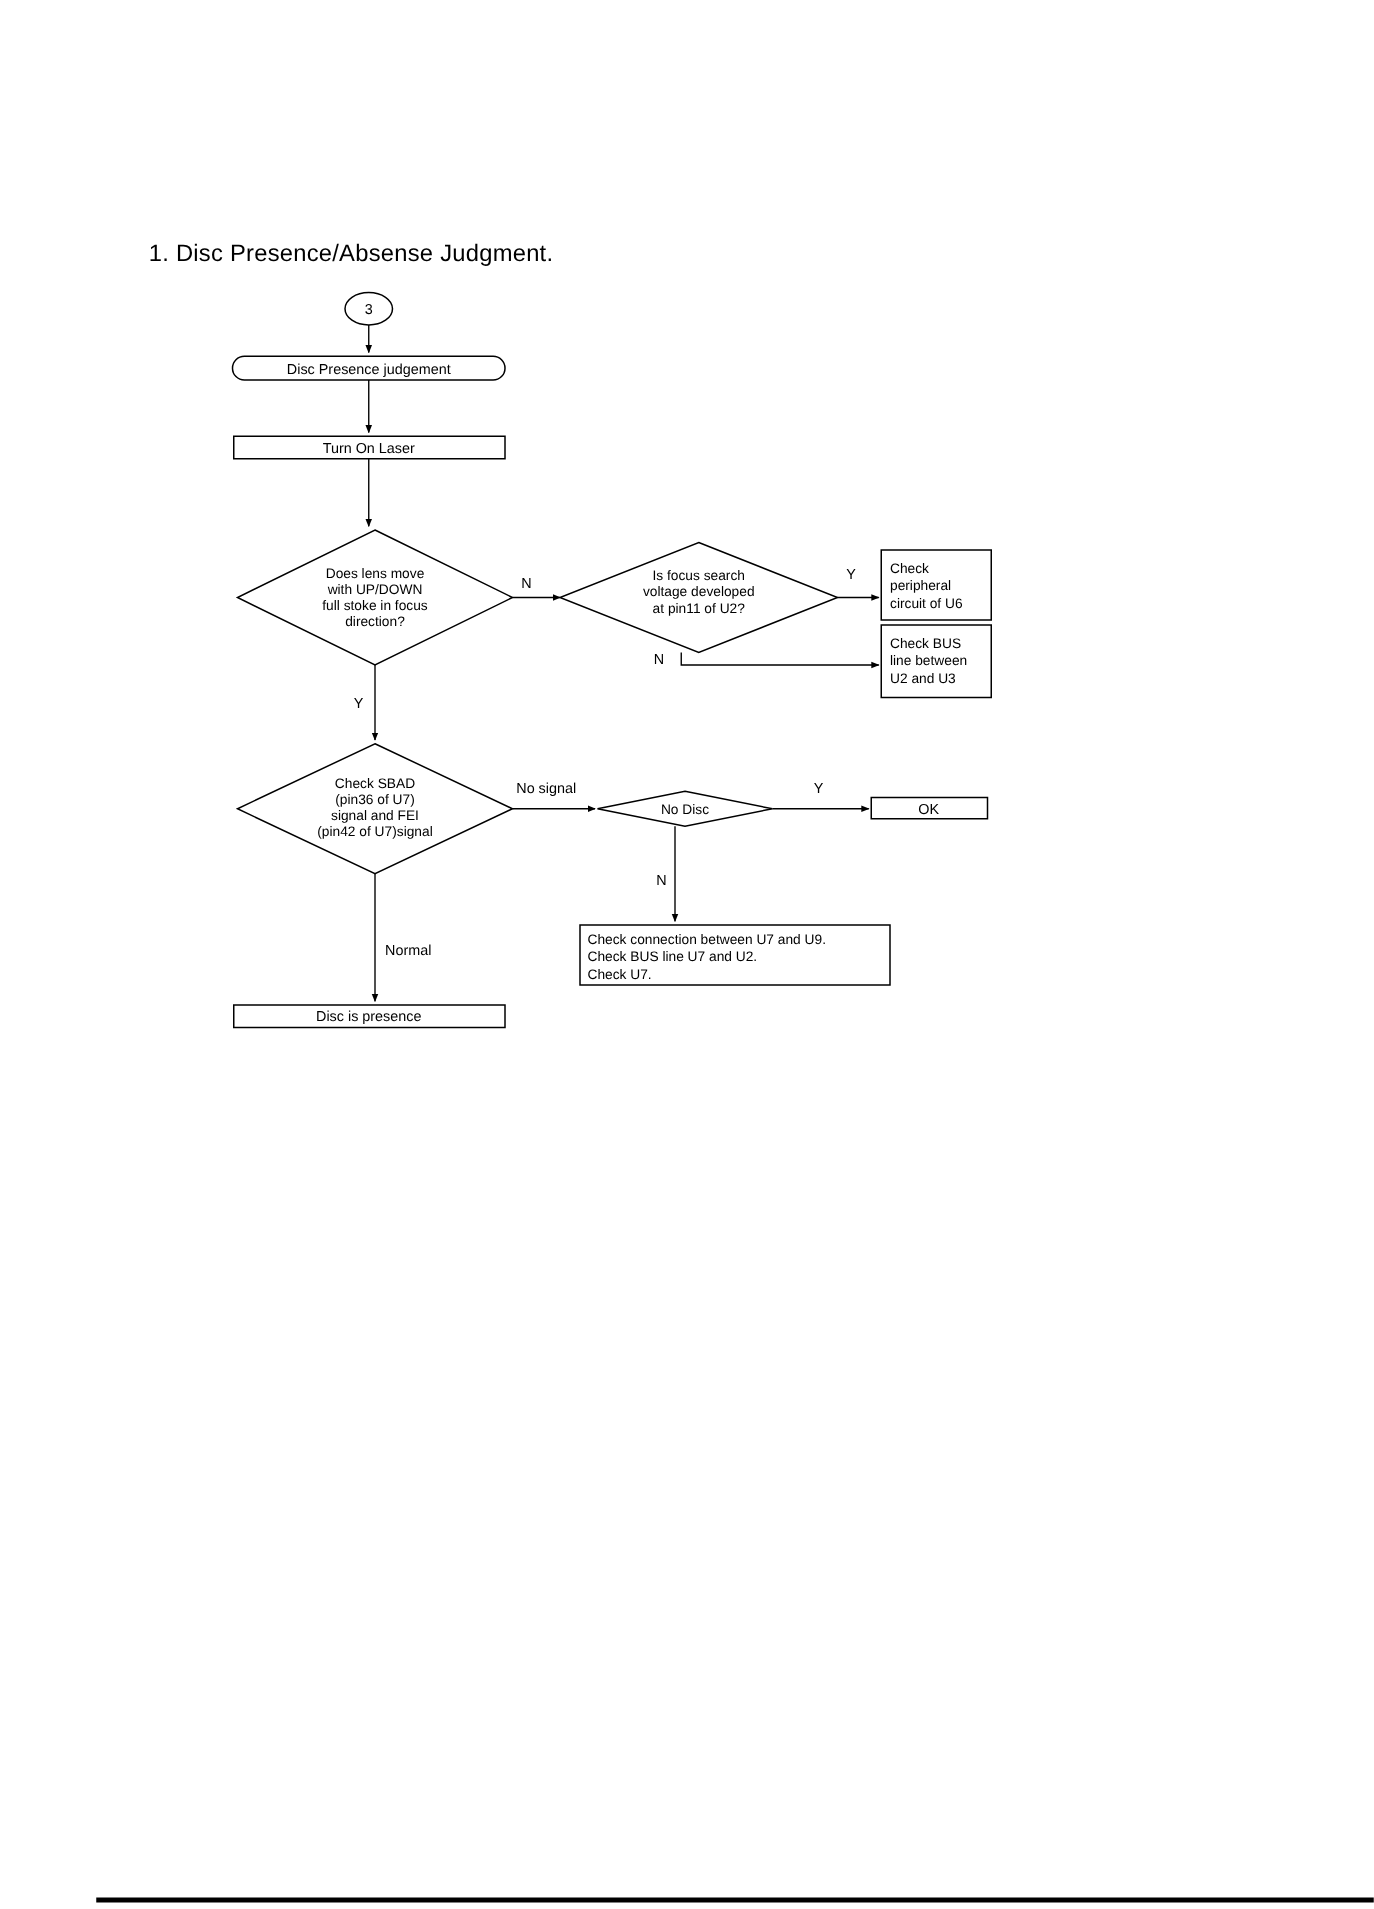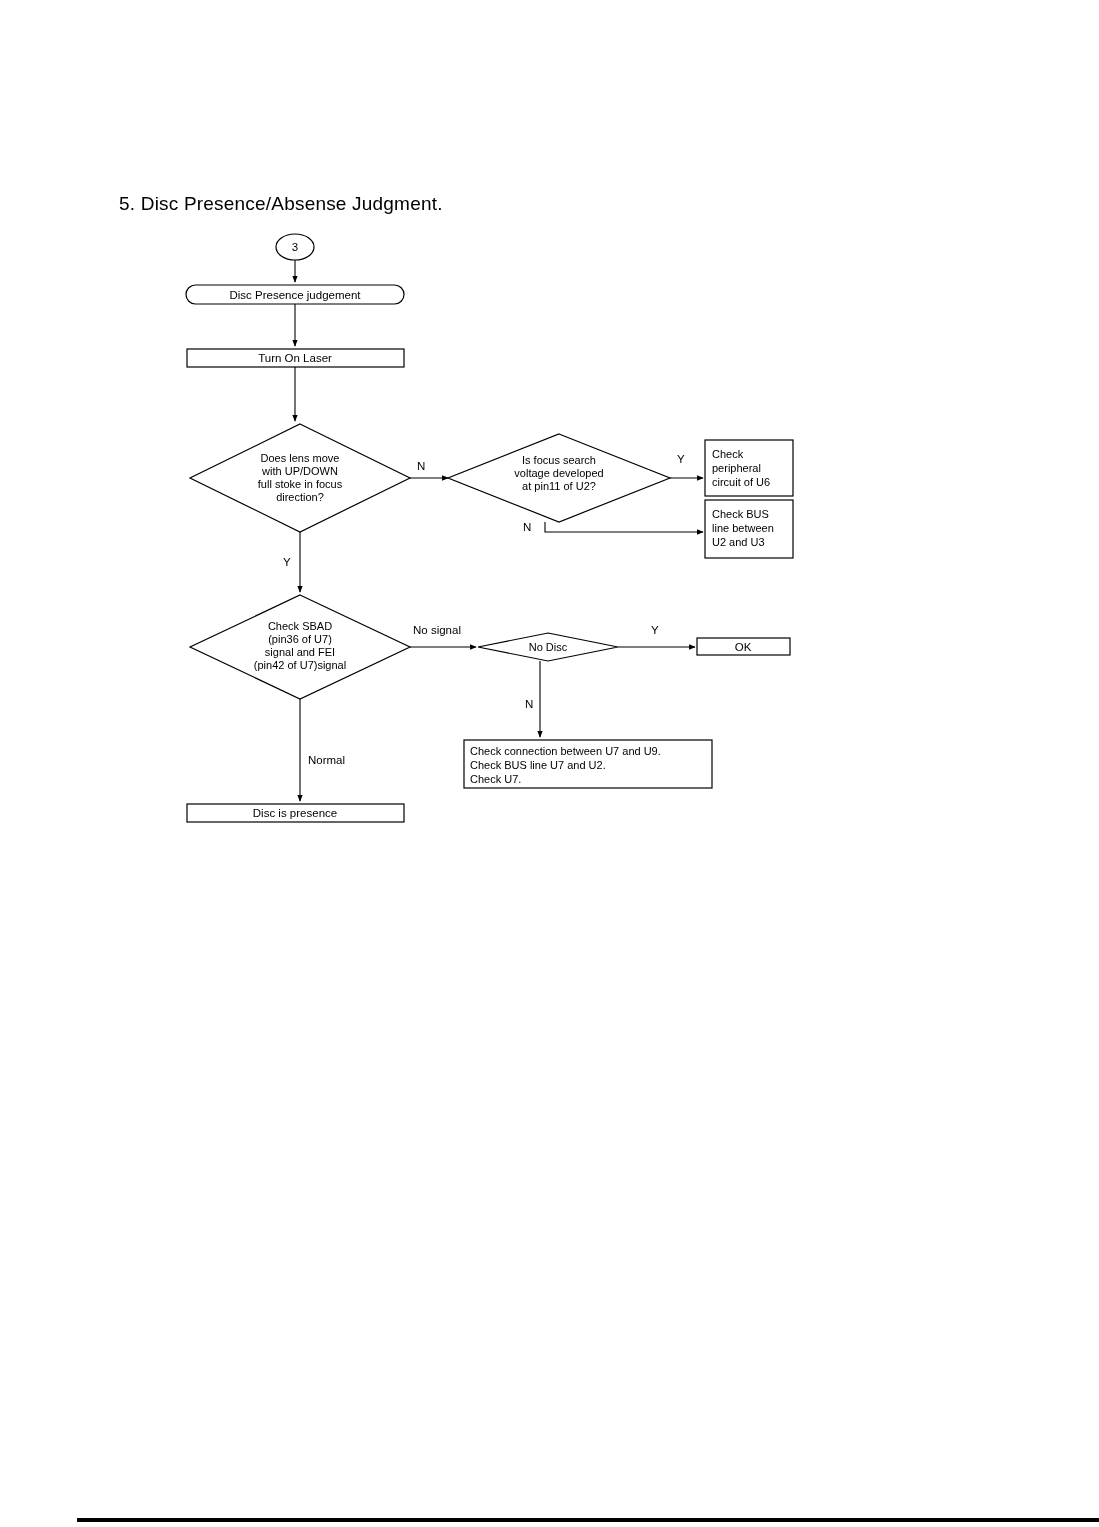--- a/index.html
+++ b/index.html
@@ -67,21 +67,21 @@
     stroke: #000000;
     stroke-width: 1.1;
     fill: none;
   }
 </style>
 </head>
 <body>
 
 <div id="page">
 
-  <div class="page-title">5. Disc Presence/Absense Judgment.</div>
+  <div class="page-title">1. Disc Presence/Absense Judgment.</div>
 
   <svg id="flow-svg" width="1099" height="1527" viewBox="0 0 1099 1527">
 
     <defs>
       <marker id="arrow" viewBox="0 0 10 10" refX="9" refY="5" markerWidth="6" markerHeight="6" orient="auto-start-reverse">
         <path d="M 0 1 L 10 5 L 0 9 z" fill="#000000"></path>
       </marker>
     </defs>
 
     <g>

